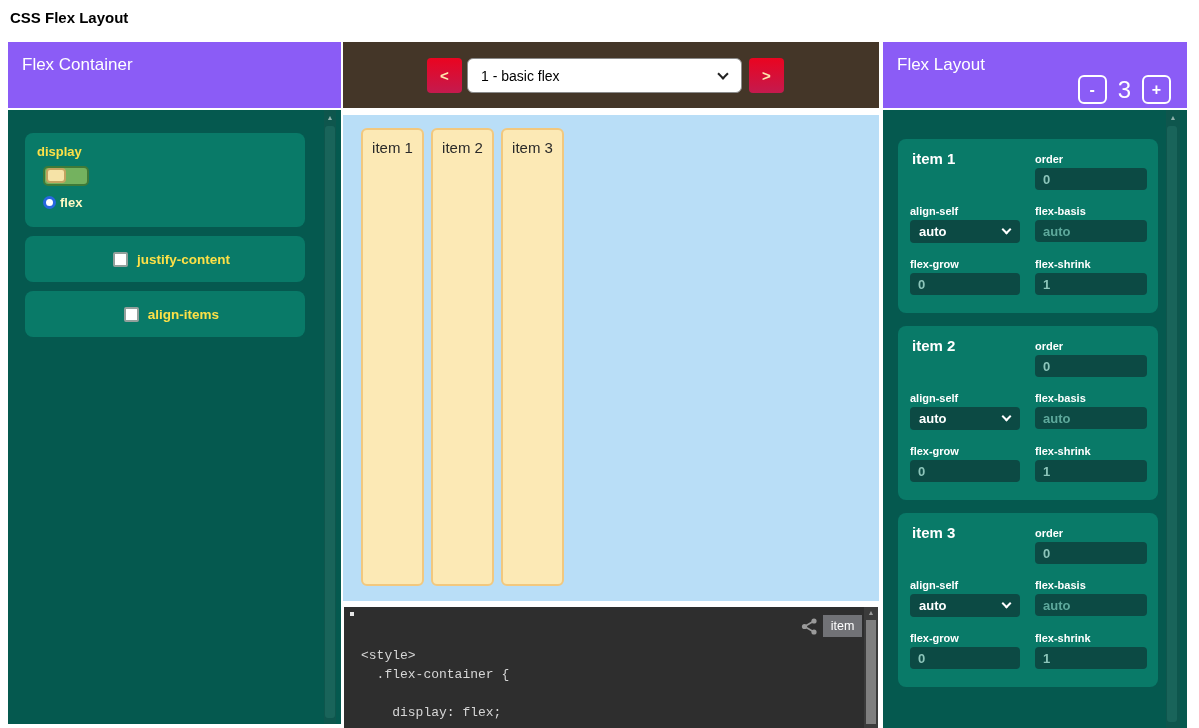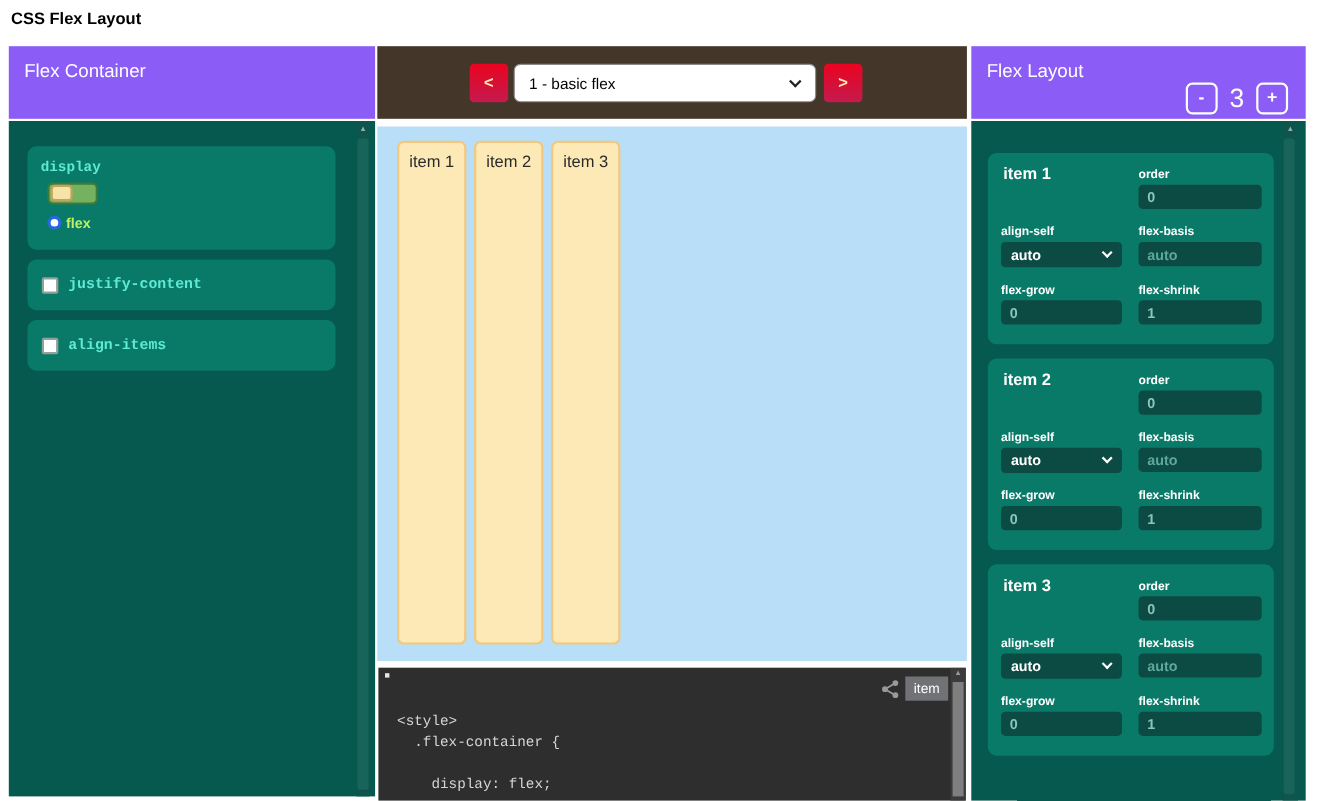--- a/index.html
+++ b/index.html
@@ -24,32 +24,32 @@
           border-bottom:2px solid #222; transform:rotate(45deg); }
   .chev.white { border-color:#fff; width:7px; height:7px; }
 
   
   .panel-left { position:absolute; left:8px; top:42px; width:333px; height:682px; }
   .panel-left .panel-body { width:333px; height:614px; }
   .panel-left .vscroll { left:316px; }
 
   .card { position:relative; margin:0 0 9px 17px; width:280px; background:#097a68; border-radius:8px; }
   .display-card { margin-top:23px; height:94px; padding:11px 0 0 12px; }
-  .card-label { font-size:13px; font-weight:bold; color:#5eead4;font-family:Liberation Mono, monospace; }
+  .card-label { font-size:13px; font-weight:bold; color:#fde047; }
 
   .toggle { position:relative; margin:7px 0 0 6px; width:46px; height:20px; background:#74b25f;
             border:2px solid #3f7a38; border-radius:5px; cursor:pointer; }
   .toggle .knob { position:absolute; left:1px; top:0px; width:20px; height:15px;
                   background:#f6e3a7; border:2px solid #c3a360; border-radius:4px; }
 
   .radio-row { display:flex; align-items:center; margin:9px 0 0 6px; }
   .radio { width:13px; height:13px; border-radius:50%; background:#fff; border:3.5px solid #2767df; }
-  .radio-label { margin-left:4px; font-size:13px; font-weight:600; color:#bef264; }
-
-  .prop-card { height:46px; display:flex; align-items:center; padding-left:13px; }
+  .radio-label { margin-left:4px; font-size:13px; font-weight:600; color:#fef9c3; }
+
+  .prop-card { height:46px; display:flex; align-items:center; padding-left:13px;justify-content:center; }
   .cb { width:15px; height:15px; background:#fff; border:2px solid #93a09c; border-radius:2px; }
   .prop-card .card-label { margin-left:9px; font-size:13.5px; }
 
   
   .mid-hdr { position:absolute; left:343px; top:42px; width:536px; height:66px; background:#443628; }
   .nav-btn { position:absolute; top:16px; width:35px; height:35px; border:none; border-radius:4px;
              background:linear-gradient(180deg,#ea0420,#c41a4e); color:#ffe9ae; font-size:15px;
              font-weight:bold; cursor:pointer; font-family:"Liberation Sans",sans-serif; }
   .nav-btn.prev { left:84px; }
   .nav-btn.next { left:406px; }

